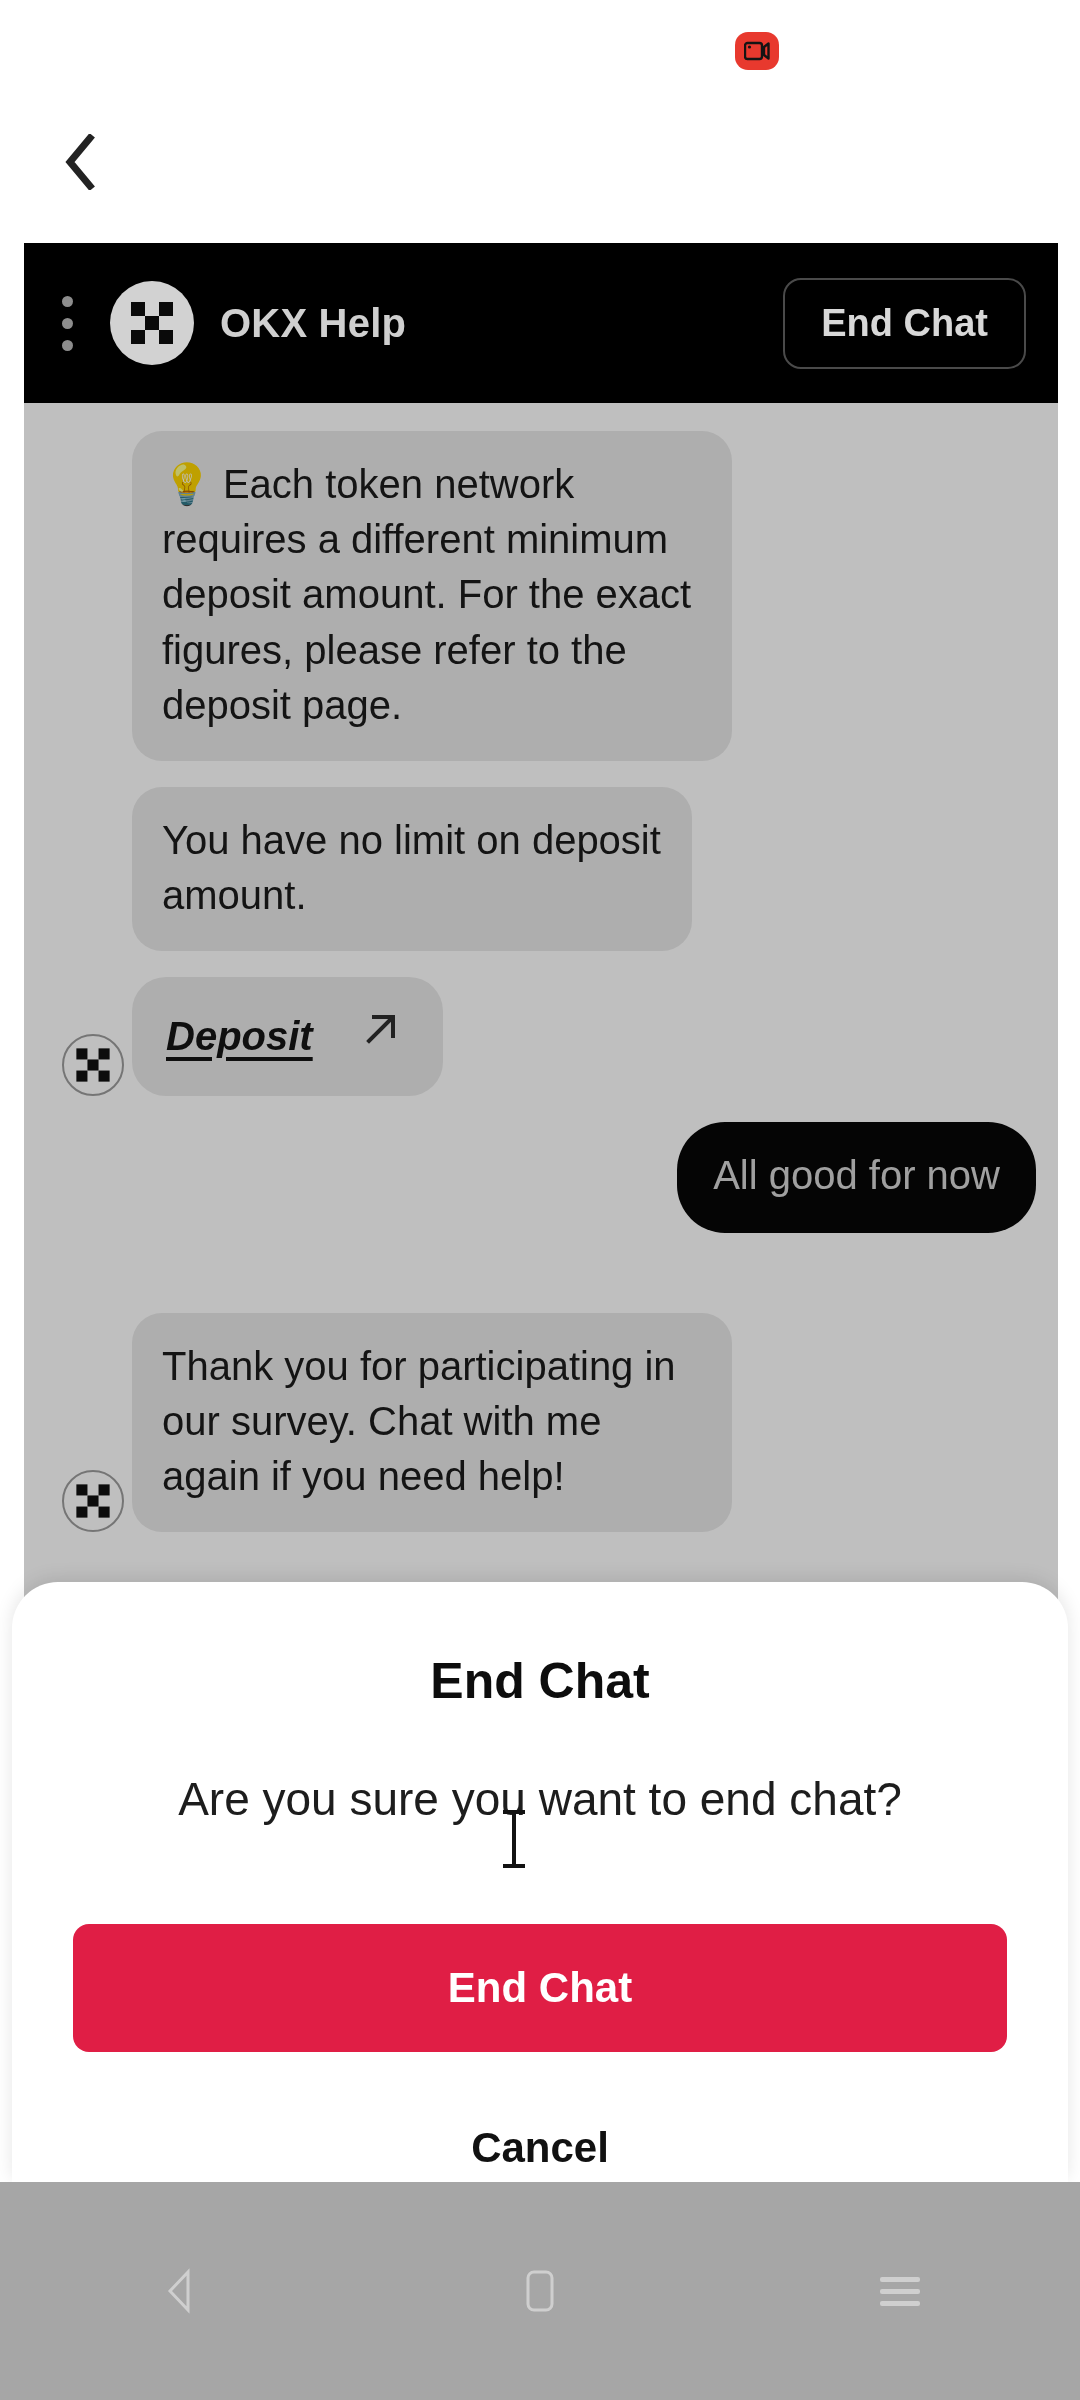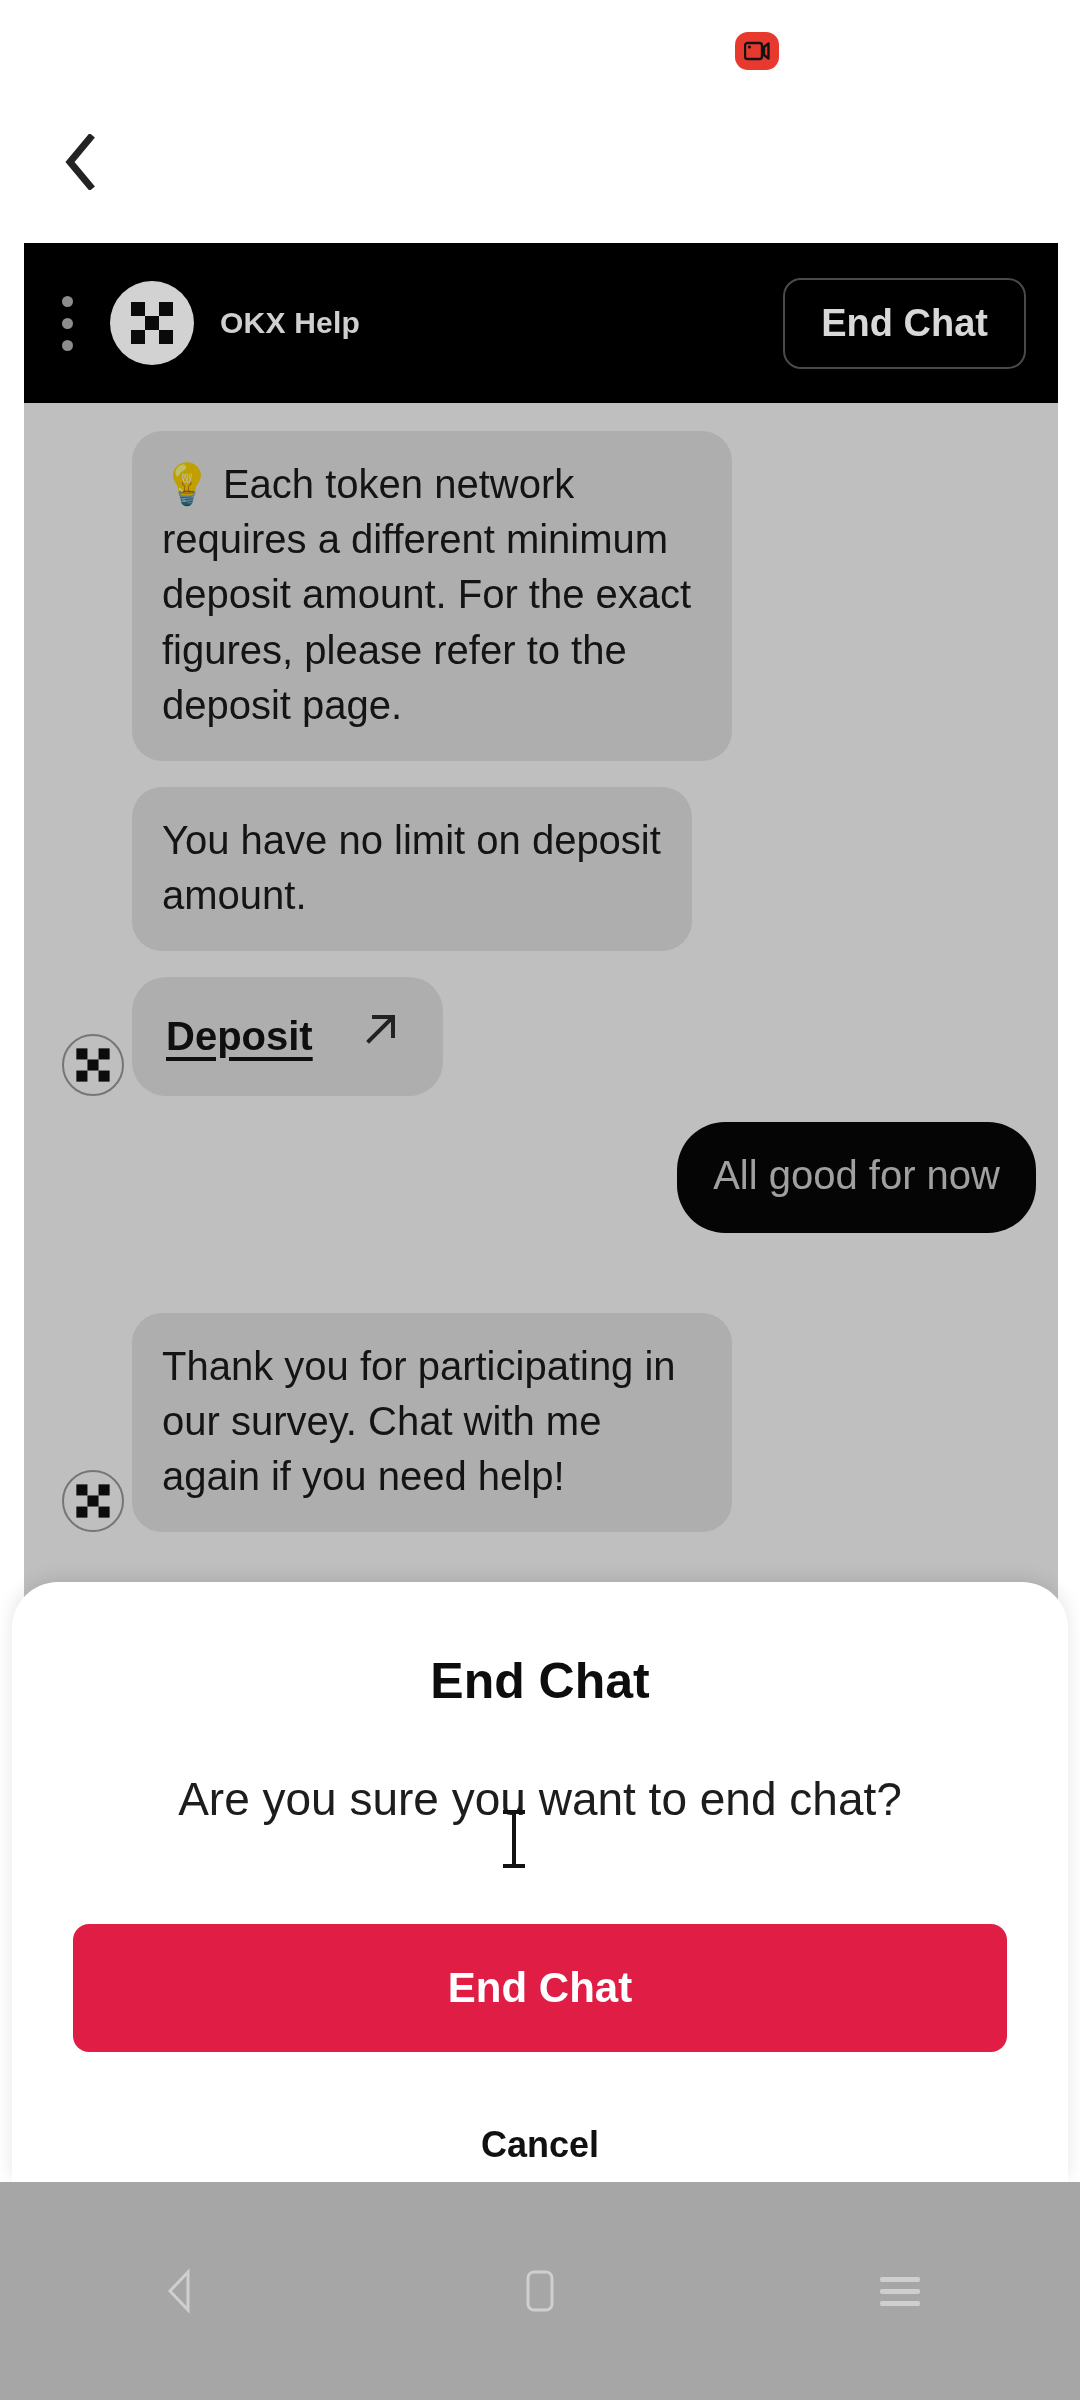--- a/index.html
+++ b/index.html
@@ -84,21 +84,21 @@
     height: 84px;
     border-radius: 50%;
     background: #d2d2d2;
     display: flex;
     align-items: center;
     justify-content: center;
     flex: none;
   }
   .hdr-title {
     color: #cfcfcf;
-    font-size: 30px;
+    font-size: 40px;
     font-weight: bold;
     margin-left: 26px;
     letter-spacing: .2px;
     white-space: nowrap;
   }
   .end-chat-hdr-btn {
     margin-left: auto;
     border: 2px solid #4a4a4a;
     border-radius: 18px;
     color: #d8d8d8;
@@ -165,20 +165,21 @@
     padding: 26px 36px 30px 36px;
     max-width: 640px;
   }
   .bubble.link-bubble {
     display: flex;
     align-items: center;
     gap: 46px;
     padding: 30px 40px 30px 34px;
     border-radius: 34px;
     cursor: pointer;
+    font-style: italic;
   }
   .link-text {
     font-size: 40px;
     font-weight: bold;
     color: #141414;
     text-decoration: underline;
     text-underline-offset: 7px;
   }
   .bulb { font-size: 40px; }
 
@@ -251,21 +252,21 @@
     border-radius: 16px;
     cursor: pointer;
     font-family: inherit;
   }
   .btn-cancel {
     display: block;
     margin: 56px auto 0 auto;
     background: transparent;
     border: none;
     color: #111111;
-    font-size: 36px;
+    font-size: 42px;
     font-weight: bold;
     cursor: pointer;
     padding: 16px 40px;
     font-family: inherit;
   }
 
   
   .navbar {
     position: absolute;
     left: 0;

